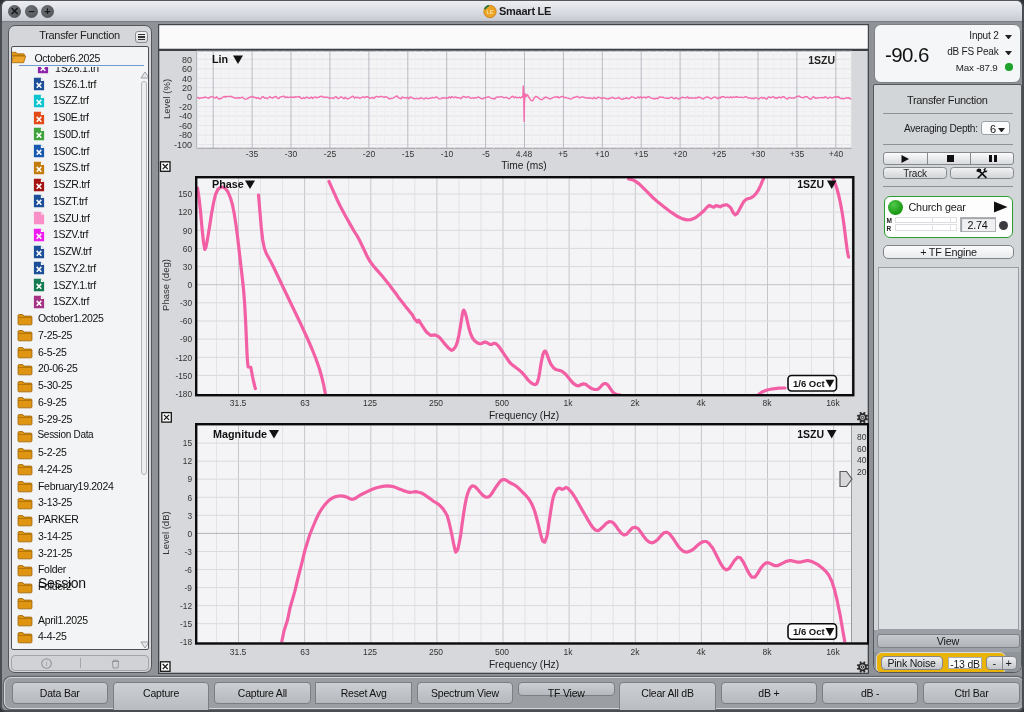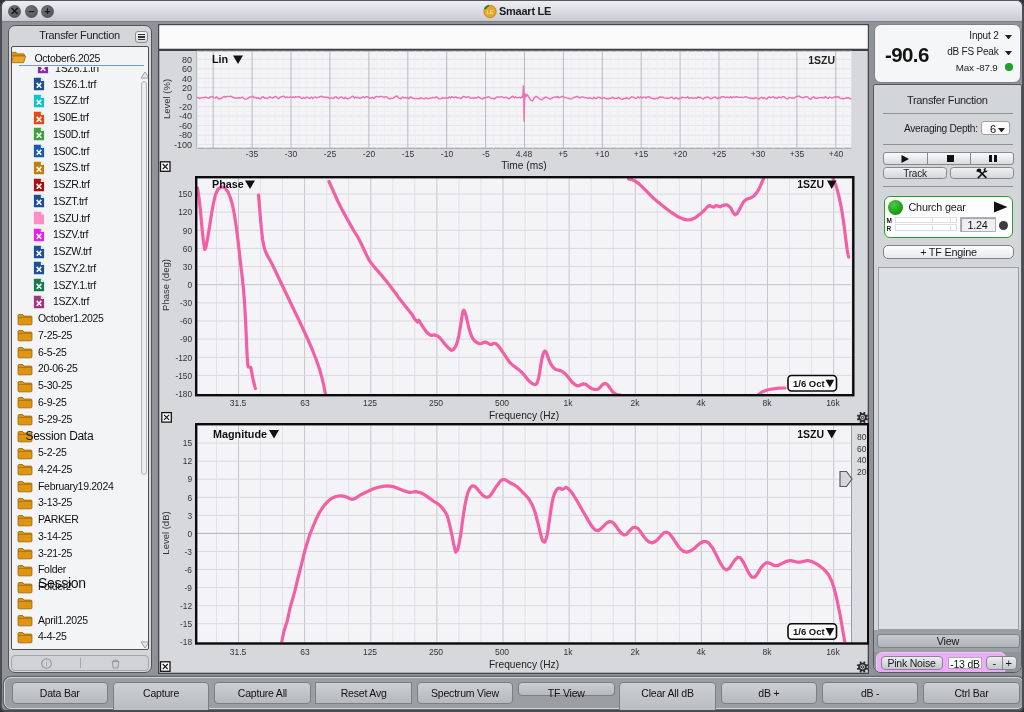--- a/index.html
+++ b/index.html
@@ -514,21 +514,21 @@
         <div style="position:absolute;left:26.5px;top:348.8px;font-size:10.5px;letter-spacing:-0.3px;color:#111">6-9-25</div>
         <div style="position:absolute;left:5px;top:365.0px"><svg width="16" height="13" viewBox="0 0 15 12">
             <path d="M1 2.4 Q1 1.4 2 1.4 L5.4 1.4 L6.6 2.8 L13 2.8 Q14 2.8 14 3.8 L14 10 Q14 11 13 11 L2 11 Q1 11 1 10 Z" fill="#e09512" stroke="#9c6407" stroke-width="0.8"></path>
             <path d="M1 4.1 L14 4.1" stroke="#9c6407" stroke-width="0.6"></path>
           </svg></div>
         <div style="position:absolute;left:26.5px;top:365.6px;font-size:10.5px;letter-spacing:-0.3px;color:#111">5-29-25</div>
         <div style="position:absolute;left:5px;top:381.8px"><svg width="16" height="13" viewBox="0 0 15 12">
             <path d="M1 2.4 Q1 1.4 2 1.4 L5.4 1.4 L6.6 2.8 L13 2.8 Q14 2.8 14 3.8 L14 10 Q14 11 13 11 L2 11 Q1 11 1 10 Z" fill="#e09512" stroke="#9c6407" stroke-width="0.8"></path>
             <path d="M1 4.1 L14 4.1" stroke="#9c6407" stroke-width="0.6"></path>
           </svg></div>
-        <div style="position:absolute;left:14px;top:382.3px;font-size:12px;letter-spacing:-0.3px;color:#111">Session Data</div>
+        <div style="position:absolute;left:26px;top:382.3px;font-size:10px;letter-spacing:-0.3px;color:#111">Session Data</div>
         <div style="position:absolute;left:5px;top:398.5px"><svg width="16" height="13" viewBox="0 0 15 12">
             <path d="M1 2.4 Q1 1.4 2 1.4 L5.4 1.4 L6.6 2.8 L13 2.8 Q14 2.8 14 3.8 L14 10 Q14 11 13 11 L2 11 Q1 11 1 10 Z" fill="#e09512" stroke="#9c6407" stroke-width="0.8"></path>
             <path d="M1 4.1 L14 4.1" stroke="#9c6407" stroke-width="0.6"></path>
           </svg></div>
         <div style="position:absolute;left:26.5px;top:399.1px;font-size:10.5px;letter-spacing:-0.3px;color:#111">5-2-25</div>
         <div style="position:absolute;left:5px;top:415.2px"><svg width="16" height="13" viewBox="0 0 15 12">
             <path d="M1 2.4 Q1 1.4 2 1.4 L5.4 1.4 L6.6 2.8 L13 2.8 Q14 2.8 14 3.8 L14 10 Q14 11 13 11 L2 11 Q1 11 1 10 Z" fill="#e09512" stroke="#9c6407" stroke-width="0.8"></path>
             <path d="M1 4.1 L14 4.1" stroke="#9c6407" stroke-width="0.6"></path>
           </svg></div>
         <div style="position:absolute;left:26.5px;top:415.8px;font-size:10.5px;letter-spacing:-0.3px;color:#111">4-24-25</div>
@@ -599,21 +599,21 @@
         <svg style="position:absolute;left:29px;top:2.5px" width="11" height="11">
           <circle cx="5.5" cy="5.5" r="4.8" fill="none" stroke="#93969b" stroke-width="1.1"></circle>
           <text x="5.5" y="8.2" font-size="7.5" fill="#93969b" text-anchor="middle" font-style="italic" font-family="Liberation Serif,serif">i</text>
         </svg>
         <svg style="position:absolute;left:98px;top:2.5px" width="11" height="11">
           <path d="M2.5 3.5 L8.5 3.5 L8 10 L3 10 Z M3.5 3.3 L3.5 2.2 L7.5 2.2 L7.5 3.3 M1.8 3.5 L9.2 3.5" fill="none" stroke="#93969b" stroke-width="1"></path>
         </svg>
       </div>
     </div>
 <div class="abs" style="left:872px;top:23px;width:146.5px;height:58.5px;background:#f5f6f7;border:1.4px solid #7c8085;border-radius:7px">
-      <div style="position:absolute;left:10px;top:17.5px;font-size:20.5px;font-weight:bold;color:#131313;letter-spacing:-0.6px">-90.6</div>
+      <div style="position:absolute;left:10px;top:17.5px;font-size:20.5px;font-weight:normal;color:#131313;letter-spacing:-0.6px">-90.6</div>
       <div style="position:absolute;right:21px;top:4.5px;font-size:10px;letter-spacing:-0.2px;color:#1c1c1e">Input 2</div>
       <svg style="position:absolute;right:8px;top:9.5px" width="7" height="4.5">
         <polygon points="0,0 7,0 3.5,4.5" fill="#222"></polygon>
       </svg>
       <div style="position:absolute;right:21px;top:20.5px;font-size:10px;letter-spacing:-0.2px;color:#1c1c1e">dB FS Peak</div>
       <svg style="position:absolute;right:8px;top:25.5px" width="7" height="4.5">
         <polygon points="0,0 7,0 3.5,4.5" fill="#222"></polygon>
       </svg>
       <div style="position:absolute;right:22px;top:37px;font-size:9.8px;letter-spacing:-0.2px;color:#1c1c1e">Max -87.9</div>
       <div style="position:absolute;right:7px;top:38px;width:7.5px;height:7.5px;border-radius:50%;background:#1ea32a"></div>
@@ -654,29 +654,29 @@
         <div style="position:absolute;left:2px;top:20px;font-size:6.5px;font-weight:bold;color:#222">M</div>
         <div style="position:absolute;left:2px;top:27.5px;font-size:6.5px;font-weight:bold;color:#222">R</div>
         <div style="position:absolute;left:10px;top:19.5px;width:62.5px;height:6.6px;background:#fff;border:0.8px solid #dcdee2">
           <div style="position:absolute;left:36px;top:0;bottom:0;width:1px;border-left:1px dashed #e0e2e6"></div>
           <div style="position:absolute;left:54px;top:0;bottom:0;width:1px;border-left:1px dashed #e0e2e6"></div>
         </div>
         <div style="position:absolute;left:10px;top:27px;width:62.5px;height:6.6px;background:#fff;border:0.8px solid #dcdee2">
           <div style="position:absolute;left:36px;top:0;bottom:0;width:1px;border-left:1px dashed #e0e2e6"></div>
           <div style="position:absolute;left:54px;top:0;bottom:0;width:1px;border-left:1px dashed #e0e2e6"></div>
         </div>
-        <div style="position:absolute;left:75px;top:19.5px;width:36px;height:15px;background:#f0f0f2;border:1.2px solid #aeb1b5;box-shadow:inset 1px 1px 1px #9a9da1;font-size:10.8px;color:#111;text-align:center;line-height:14px;letter-spacing:-0.2px">1.24</div>
+        <div style="position:absolute;left:75px;top:19.5px;width:36px;height:15px;background:#f0f0f2;border:1.2px solid #aeb1b5;box-shadow:inset 1px 1px 1px #9a9da1;font-size:10.8px;color:#111;text-align:center;line-height:14px;letter-spacing:-0.2px">2.74</div>
         <div style="position:absolute;right:3.5px;top:23.5px;width:9.5px;height:9.5px;border-radius:50%;background:#3c3c40"></div>
       </div>
       <div style="position:absolute;left:9px;top:159.5px;width:131px;height:14px;background:linear-gradient(#fcfcfd,#e9eaec);border:1.2px solid #808489;border-radius:5px;text-align:center;font-size:10.8px;letter-spacing:-0.2px;line-height:13px;color:#1a1a1c">+ TF Engine</div>
       <div style="position:absolute;left:3.5px;top:181.5px;width:141px;height:363px;background:#dde0e3;border:1px solid #9a9da1"></div>
       <div style="position:absolute;left:0;top:544.5px;width:100%;height:22px;background:#9aa0a5"></div>
       <div style="position:absolute;left:2.5px;top:548.5px;width:143px;height:14.5px;background:linear-gradient(#c6c9cd,#b0b4b8);border:1.2px solid #7e8287;border-radius:3px;text-align:center;font-size:10.8px;letter-spacing:-0.2px;line-height:13.5px;color:#16181a">View</div>
       <div style="position:absolute;left:0;top:566.5px;width:100%;height:22.5px;background:#90959a"></div>
-      <div style="position:absolute;left:1.5px;top:567px;width:130px;height:21.5px;background:#f0abfc;border:1.2px solid #d6d9dc;border-radius:6px">
+      <div style="position:absolute;left:1.5px;top:567px;width:130px;height:21.5px;background:#eab308;border:1.2px solid #d6d9dc;border-radius:6px">
         <div style="position:absolute;left:4px;top:3.2px;width:62px;height:13.5px;background:linear-gradient(#eceeef,#c4c7cb);border:1.1px solid #83878c;border-radius:4px;text-align:center;font-size:10.5px;letter-spacing:-0.2px;line-height:13px;color:#16181a">Pink Noise</div>
         <div style="position:absolute;left:71.5px;top:3.8px;width:34px;height:12.5px;background:#fcfdfd;border:1px solid #aaadb2;text-align:center;font-size:10.5px;letter-spacing:-0.2px;line-height:12px;color:#16181a">-13 dB</div>
         <div style="position:absolute;left:109.5px;top:3.2px;width:31px;height:13.5px;background:linear-gradient(#eceeef,#c4c7cb);border:1.1px solid #83878c;border-radius:4px">
           <div style="position:absolute;left:50%;top:0;bottom:0;width:1px;background:#83878c"></div>
           <div style="position:absolute;left:0;width:50%;text-align:center;font-size:11px;line-height:12.5px;color:#16181a">-</div>
           <div style="position:absolute;right:0;width:50%;text-align:center;font-size:11px;line-height:12.5px;color:#16181a">+</div>
         </div>
       </div>
     </div>
 <div class="abs" style="left:2px;top:675.5px;width:1020px;height:32.5px;background:#9b9fa4;border:1.6px solid #d3d6d9;border-radius:7px;box-shadow:0 0 0 1.2px #63666b">

